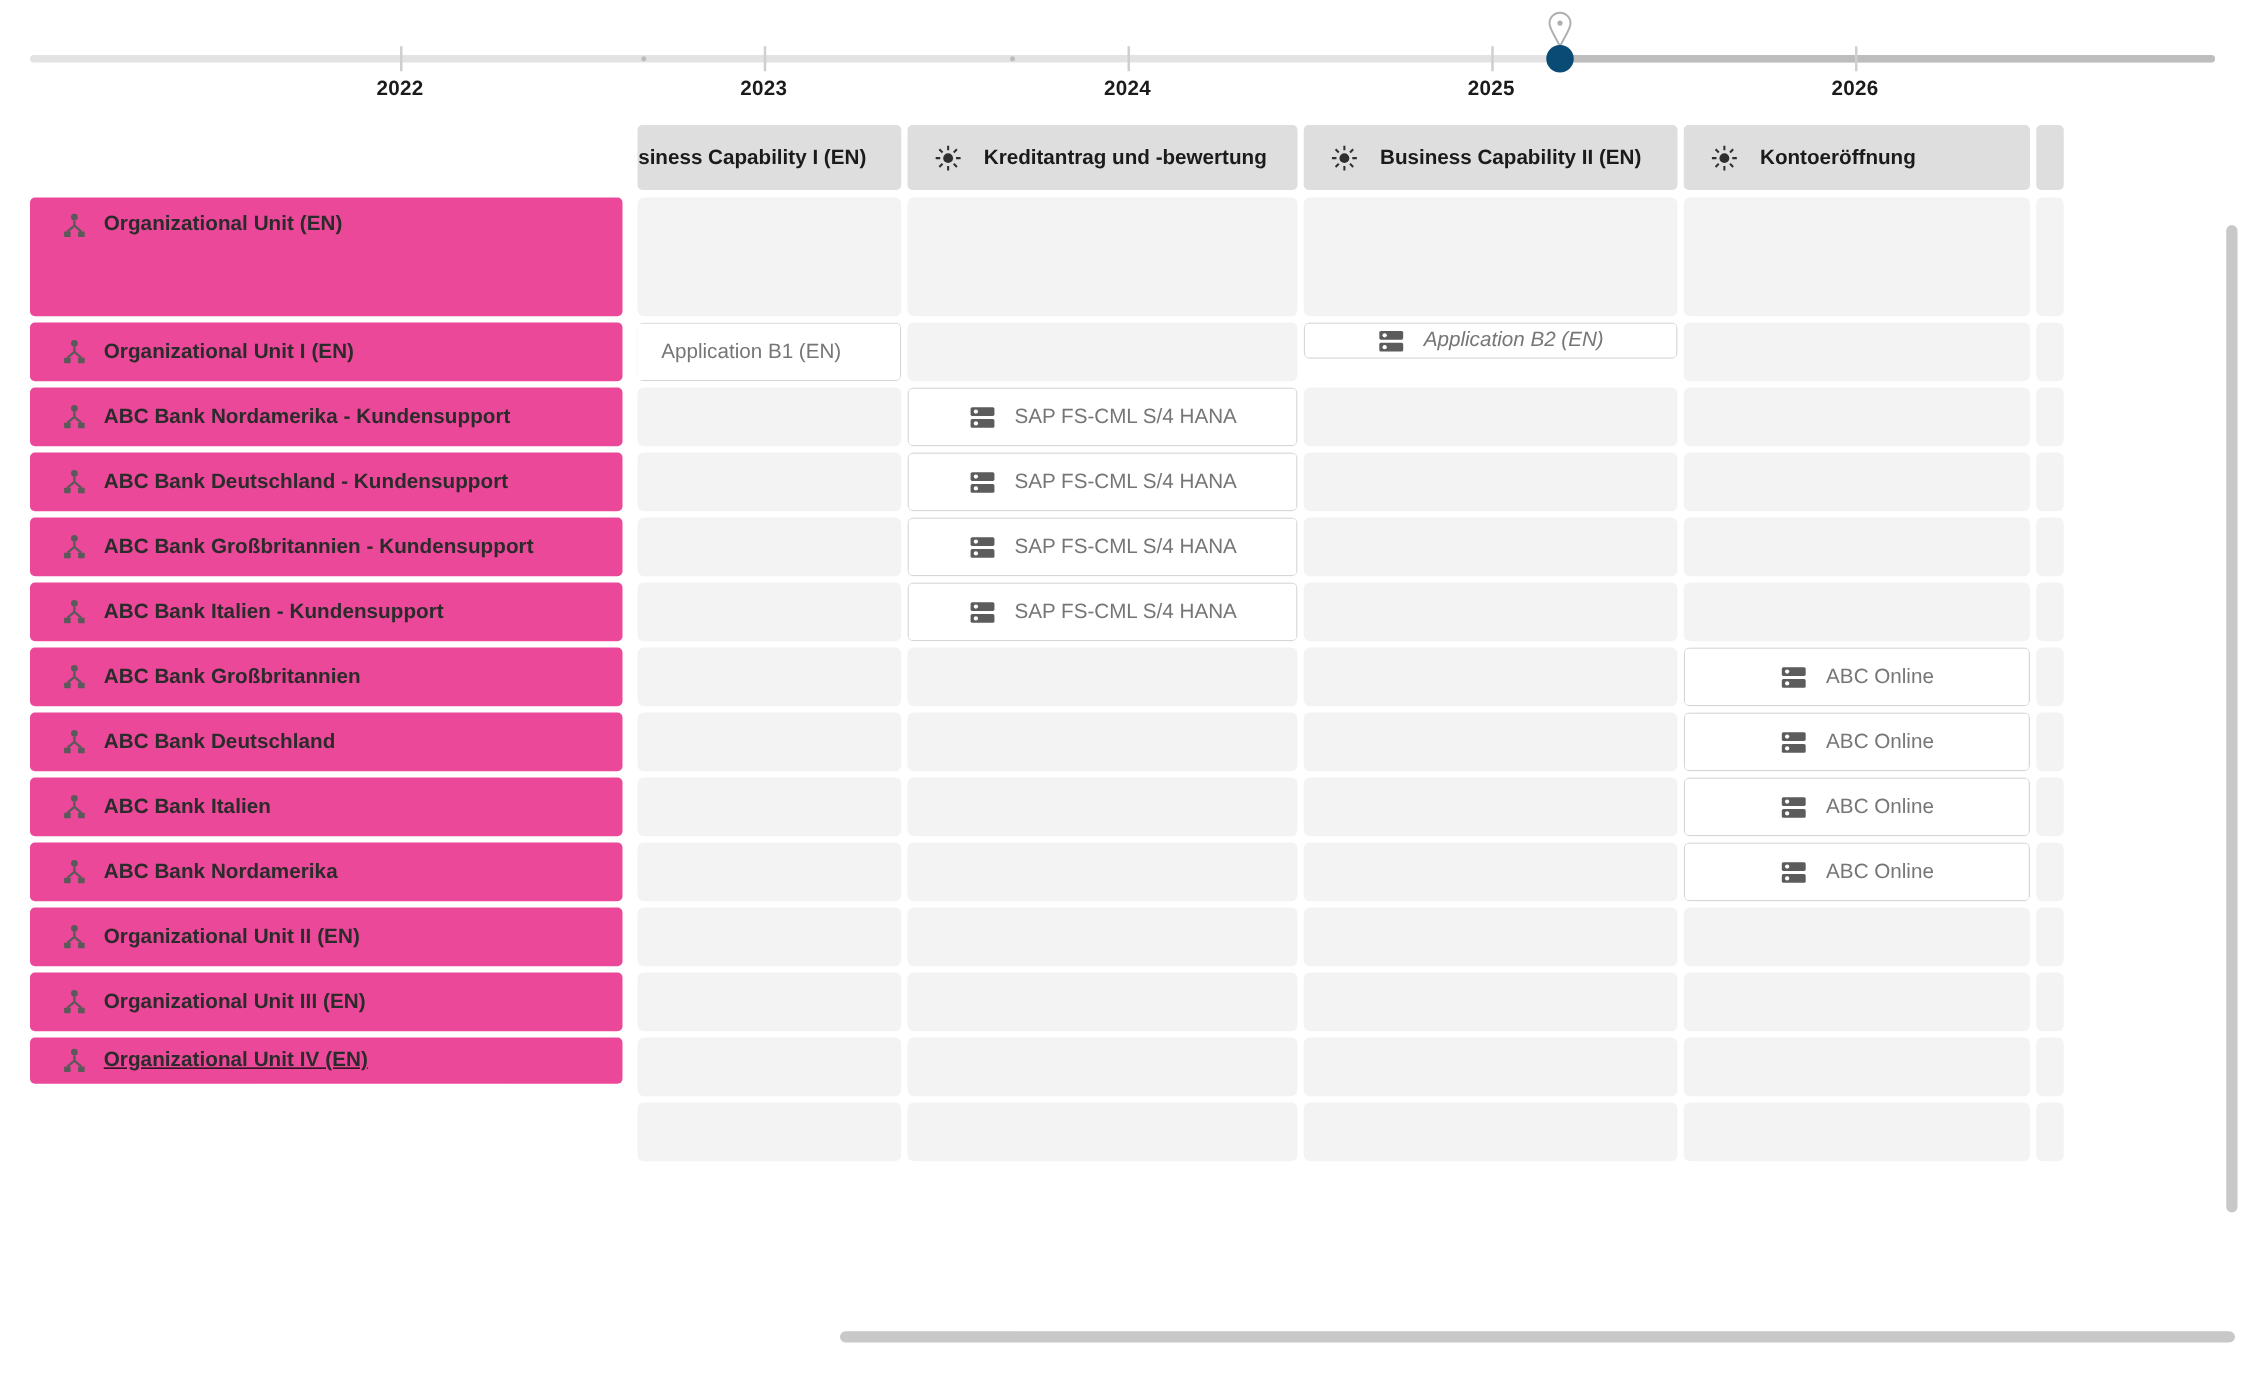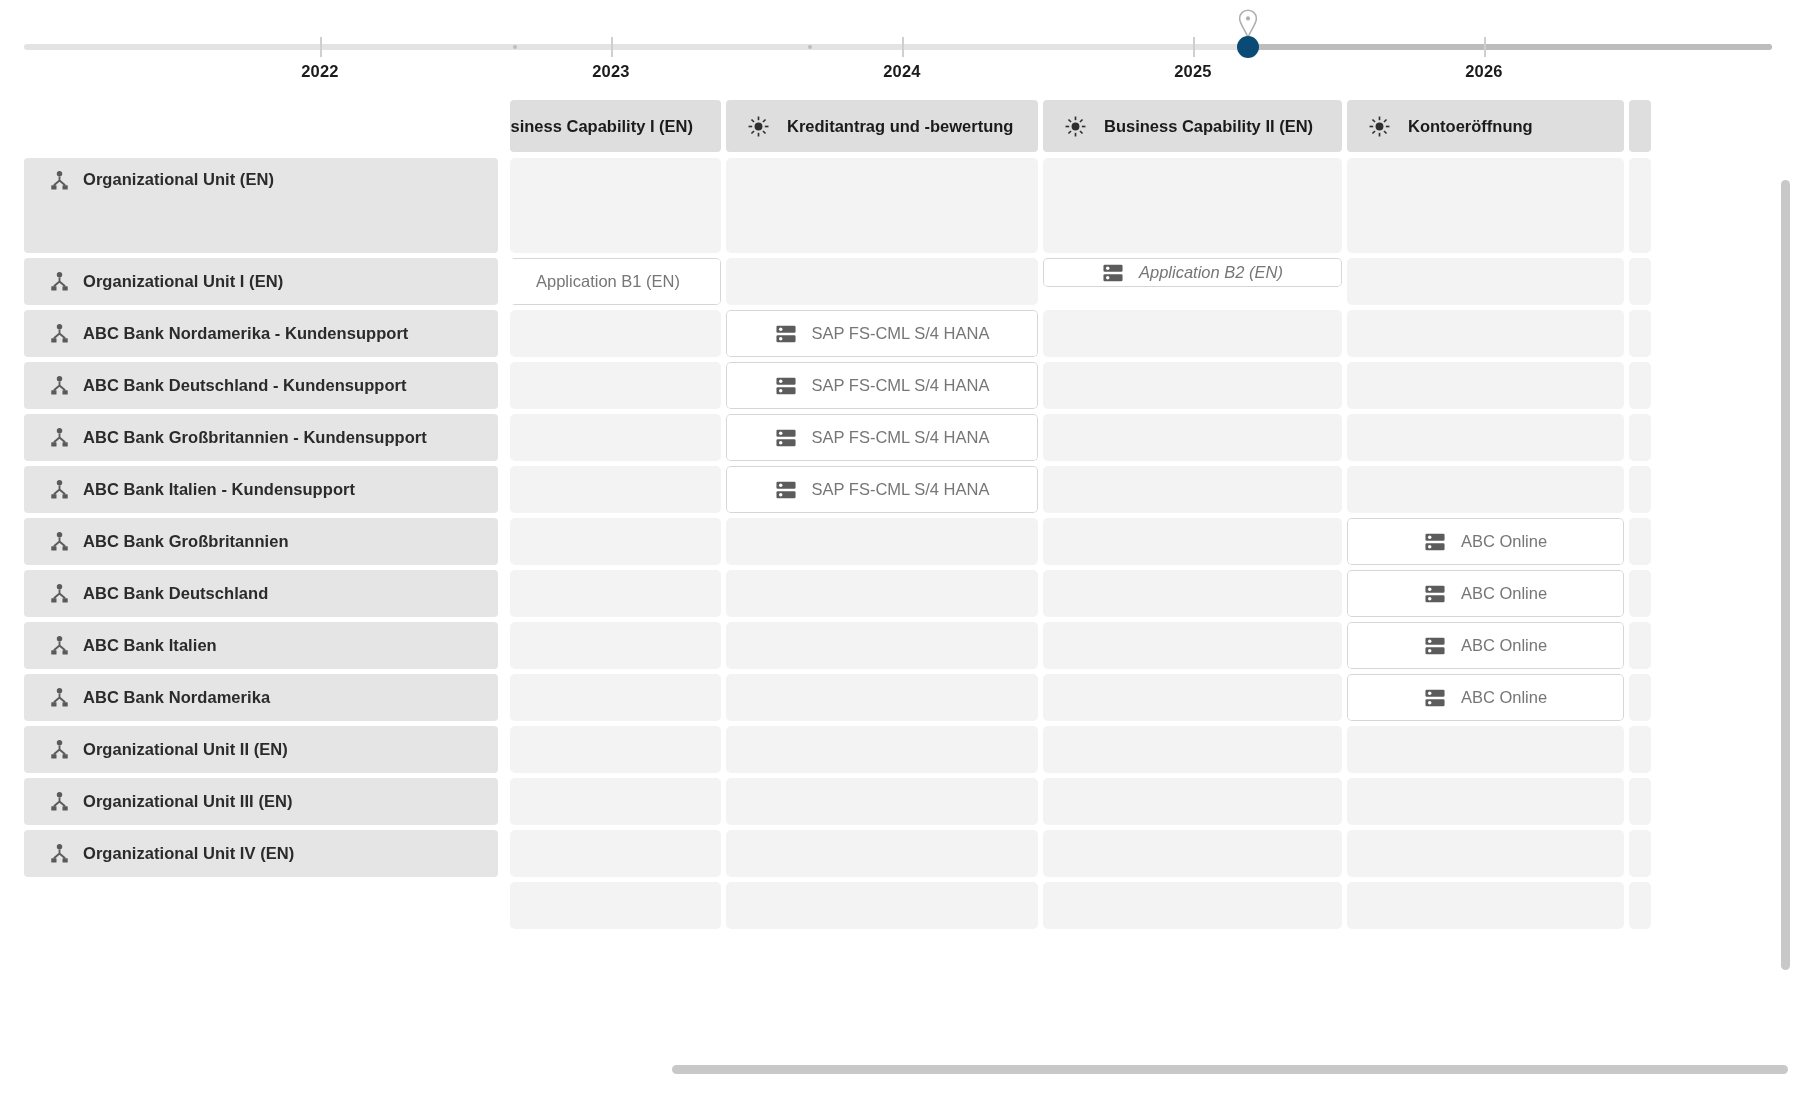--- a/index.html
+++ b/index.html
@@ -95,21 +95,21 @@
     align-items: stretch;
     margin-bottom: 5px;
   }
   .mrow.header-row { margin-bottom: 6px; }
 
   
   .rowhead {
     flex: 0 0 474px;
     width: 474px;
     margin-right: 12px;
-    background: #e5e5e5;
+    background: #ec4899;
     border-radius: 4px;
     display: flex;
     align-items: center;
     padding-left: 25px;
     gap: 13px;
     z-index: 2;
   }
   .rowhead.blank { background: transparent; }
   .rowhead-label {
     font-size: 16.5px;
@@ -156,21 +156,21 @@
     width: 100%;
     height: 100%;
     display: flex;
     align-items: center;
     justify-content: center;
     gap: 15px;
     padding: 0 12px;
     cursor: pointer;
   }
   .chip.clip-left {
-    justify-content: flex-end;
+    justify-content: center;
     border-left: none;
     border-top-left-radius: 0;
     border-bottom-left-radius: 0;
     padding-right: 40px;
   }
   .chip-label {
     font-size: 16.5px;
     color: #767676;
     white-space: nowrap;
   }
@@ -612,21 +612,21 @@
           </span>
           <span class="rowhead-label">Organizational Unit III (EN)</span>
         </div>
         <div class="cell" style="flex: 0 0 211px; height: 47px;"></div>
         <div class="cell" style="flex: 0 0 312px; height: 47px;"></div>
         <div class="cell" style="flex: 0 0 299px; height: 47px;"></div>
         <div class="cell" style="flex: 0 0 277px; height: 47px;"></div>
         <div class="cell" style="flex: 0 0 22px; height: 47px;"></div>
       </div>
       <div class="mrow">
-        <div class="rowhead" style="height: 47px;">
+        <div class="rowhead" style="height: 37px; text-decoration: underline;">
           <span class="icon">
     <svg width="21" height="21" viewBox="0 0 24 24">
       <circle cx="12" cy="4.2" r="3.1" fill="#5a5a5a"></circle>
       <path d="M12 7.4 V12 M12 12 L5.6 17.5 M12 12 L18.4 17.5" stroke="#5a5a5a" stroke-width="2.1" fill="none"></path>
       <rect x="2.6" y="17.3" width="6" height="5" rx="0.6" fill="#5a5a5a"></rect>
       <rect x="15.4" y="17.3" width="6" height="5" rx="0.6" fill="#5a5a5a"></rect>
     </svg>
           </span>
           <span class="rowhead-label">Organizational Unit IV (EN)</span>
         </div>

